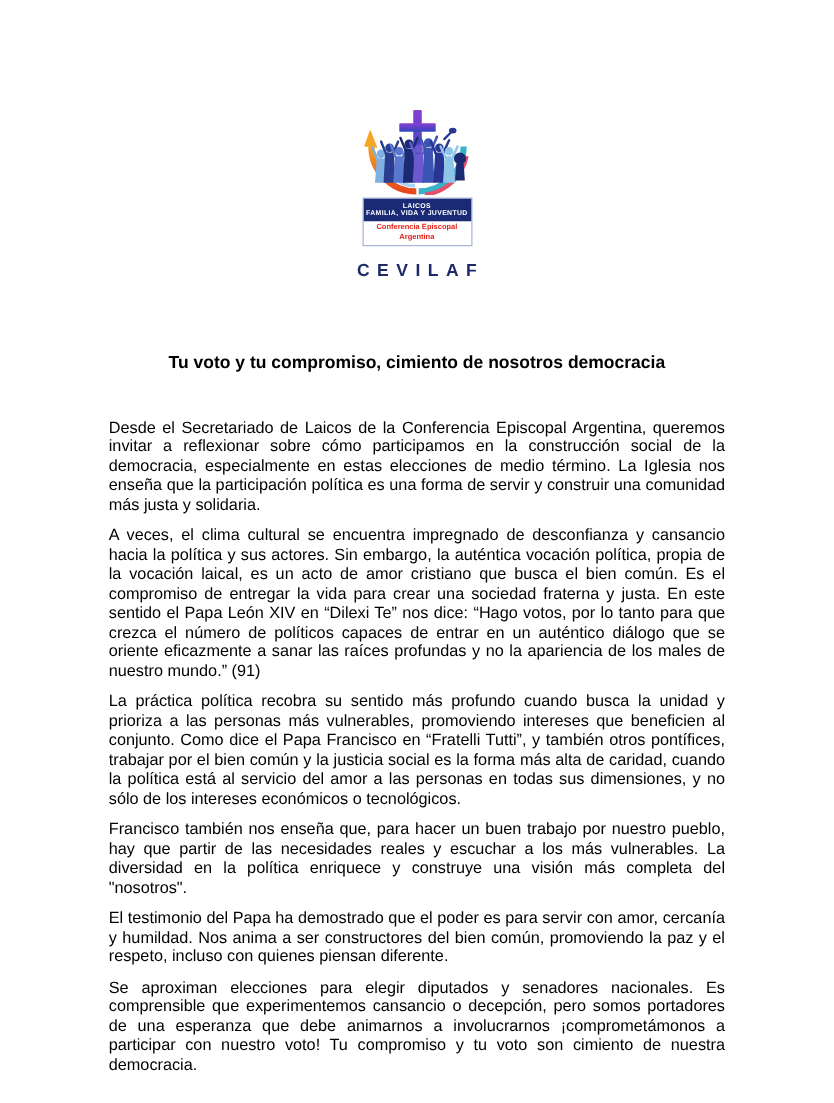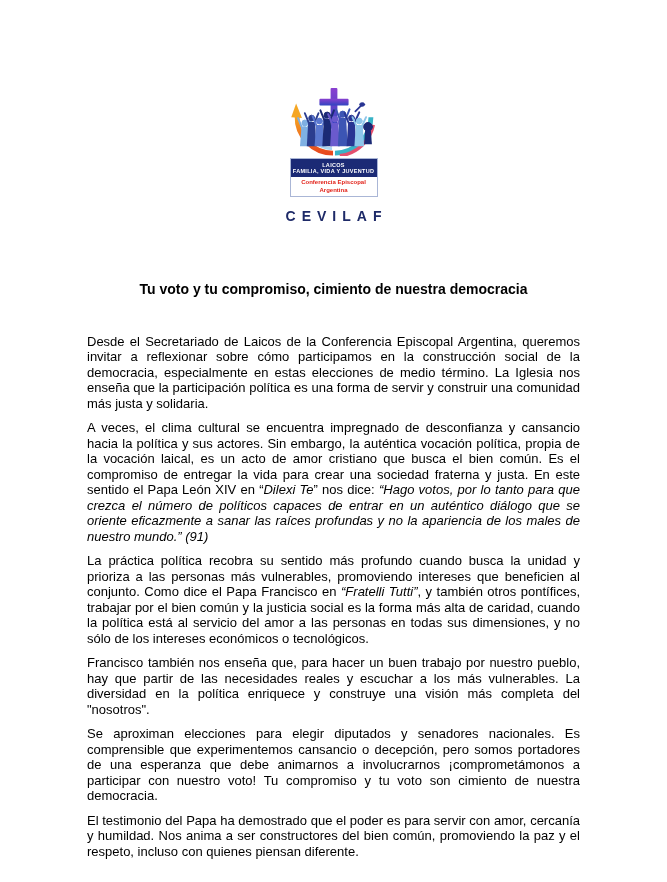--- a/index.html
+++ b/index.html
@@ -70,21 +70,20 @@
     margin: 37px 87px 0;
   }
   .body-paragraph {
     margin: 0 0 9px 0;
     font-size: 13px;
     line-height: 15.5px;
     text-align: justify;
     color: #000000;
   }
   .body-paragraph .italic {
-    font-style: italic;
   }
 </style>
 </head>
 <body>
 
 <div class="page">
 
   <header class="logo-block">
 
     <svg class="emblem" viewBox="0 0 104 70" aria-hidden="true">
@@ -183,25 +182,25 @@
       <div class="banner-navy">
         <div>LAICOS</div>
         <div>FAMILIA, VIDA Y JUVENTUD</div>
       </div>
       <div class="banner-red">Conferencia Episcopal Argentina</div>
     </div>
 
     <div class="org-name">CEVILAF</div>
   </header>
 
-  <h1 class="doc-title">Tu voto y tu compromiso, cimiento de nuestra democracia</h1>
+  <h1 class="doc-title">Tu voto y tu compromiso, cimiento de nosotros democracia</h1>
 
   <main class="document-body">
 
   <p class="body-paragraph"><span>Desde el Secretariado de Laicos de la Conferencia Episcopal Argentina, queremos invitar a reflexionar sobre cómo participamos en la construcción social de la democracia, especialmente en estas elecciones de medio término. La Iglesia nos enseña que la participación política es una forma de servir y construir una comunidad más justa y solidaria.</span></p>
       <p class="body-paragraph"><span>A veces, el clima cultural se encuentra impregnado de desconfianza y cansancio hacia la política y sus actores. Sin embargo, la auténtica vocación política, propia de la vocación laical, es un acto de amor cristiano que busca el bien común. Es el compromiso de entregar la vida para crear una sociedad fraterna y justa. En este sentido el Papa León XIV en “</span><span class="italic">Dilexi Te</span><span>” nos dice: </span><span class="italic">“Hago votos, por lo tanto para que crezca el número de políticos capaces de entrar en un auténtico diálogo que se oriente eficazmente a sanar las raíces profundas y no la apariencia de los males de nuestro mundo.” (91)</span></p>
       <p class="body-paragraph"><span>La práctica política recobra su sentido más profundo cuando busca la unidad y prioriza a las personas más vulnerables, promoviendo intereses que beneficien al conjunto. Como dice el Papa Francisco en </span><span class="italic">“Fratelli Tutti”</span><span>, y también otros pontífices, trabajar por el bien común y la justicia social es la forma más alta de caridad, cuando la política está al servicio del amor a las personas en todas sus dimensiones, y no sólo de los intereses económicos o tecnológicos.</span></p>
       <p class="body-paragraph"><span>Francisco también nos enseña que, para hacer un buen trabajo por nuestro pueblo, hay que partir de las necesidades reales y escuchar a los más vulnerables. La diversidad en la política enriquece y construye una visión más completa del "nosotros".</span></p>
+      <p class="body-paragraph"><span>El testimonio del Papa ha demostrado que el poder es para servir con amor, cercanía y humildad. Nos anima a ser constructores del bien común, promoviendo la paz y el respeto, incluso con quienes piensan diferente.</span></p>
       <p class="body-paragraph"><span>Se aproximan elecciones para elegir diputados y senadores nacionales. Es comprensible que experimentemos cansancio o decepción, pero somos portadores de una esperanza que debe animarnos a involucrarnos ¡comprometámonos a participar con nuestro voto! Tu compromiso y tu voto son cimiento de nuestra democracia.</span></p>
-      <p class="body-paragraph"><span>El testimonio del Papa ha demostrado que el poder es para servir con amor, cercanía y humildad. Nos anima a ser constructores del bien común, promoviendo la paz y el respeto, incluso con quienes piensan diferente.</span></p>
     </main>
 
 </div>
 
 </body></html>

